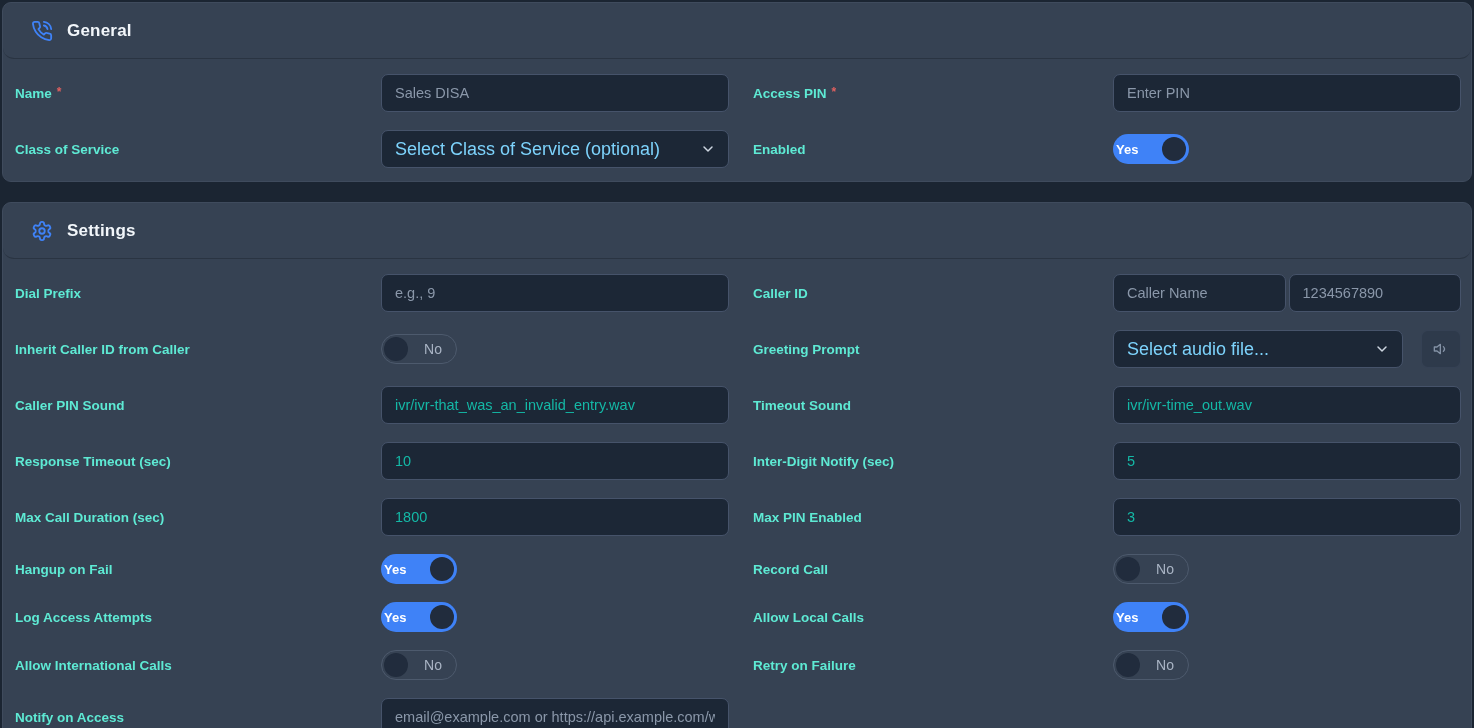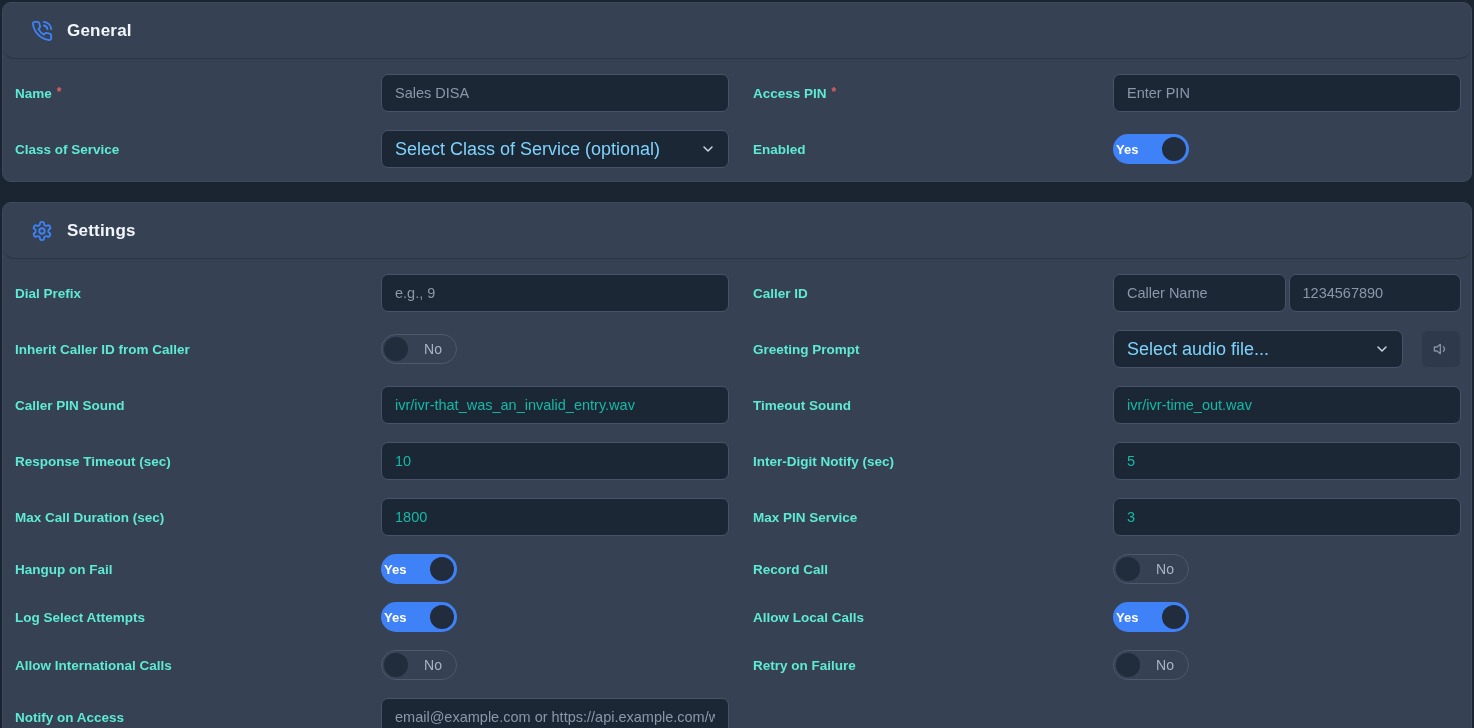--- a/index.html
+++ b/index.html
@@ -249,21 +249,21 @@
             <span class="f-label">Inter-Digit Notify (sec)</span>
           </div>
           <div class="fld-cell"><input class="tinput" type="text" value="5" style=""></div>
         </div>
         <div class="row">
           <div class="lbl-cell">
             <span class="f-label">Max Call Duration (sec)</span>
           </div>
           <div class="fld-cell"><input class="tinput" type="text" value="1800" style=""></div>
           <div class="lbl-cell right">
-            <span class="f-label">Max PIN Service</span>
+            <span class="f-label">Max PIN Enabled</span>
           </div>
           <div class="fld-cell"><input class="tinput" type="text" value="3" style=""></div>
         </div>
         <div class="row compact">
           <div class="lbl-cell">
             <span class="f-label">Hangup on Fail</span>
           </div>
           <div class="fld-cell">
             <div class="toggle on">
               <span class="t-text">Yes</span>
@@ -275,21 +275,21 @@
           </div>
           <div class="fld-cell">
             <div class="toggle off">
               <span class="t-text">No</span>
               <span class="knob"></span>
             </div>
           </div>
         </div>
         <div class="row compact">
           <div class="lbl-cell">
-            <span class="f-label">Log Select Attempts</span>
+            <span class="f-label">Log Access Attempts</span>
           </div>
           <div class="fld-cell">
             <div class="toggle on">
               <span class="t-text">Yes</span>
               <span class="knob"></span>
             </div>
           </div>
           <div class="lbl-cell right">
             <span class="f-label">Allow Local Calls</span>
           </div>

